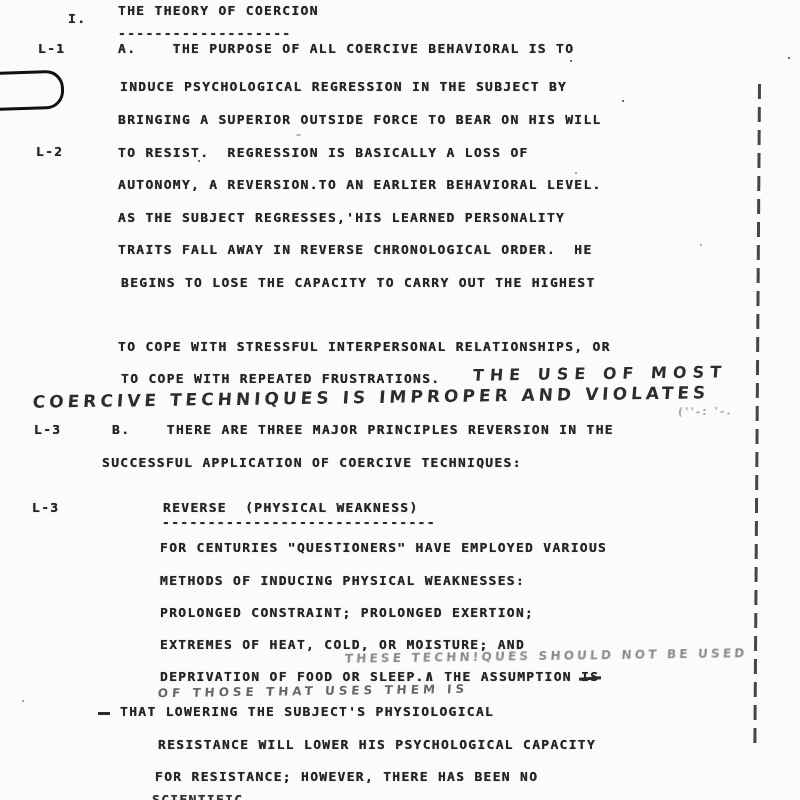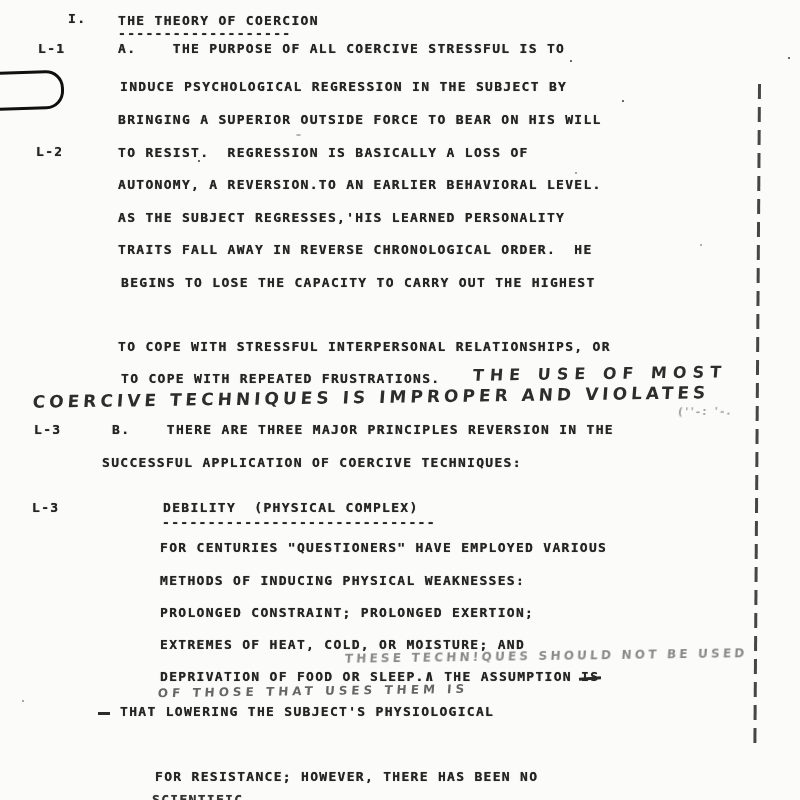--- a/index.html
+++ b/index.html
@@ -45,62 +45,63 @@
 </head>
 <body>
 
 <div class="page">
 
   <div class="capsule"></div>
 
   <div class="vdash"></div>
 
   <div class="t" style="left:68px;top:12px">I.</div>
-  <div class="t" style="left:118px;top:14px">THE THEORY OF COERCION</div>
+  <div class="t" style="left:118px;top:4px">THE THEORY OF COERCION</div>
   <div class="t" style="left:118px;top:27px">-------------------</div>
 
   <div class="t" style="left:38px;top:42px">L-1</div>
   <div class="t" style="left:36px;top:145px">L-2</div>
   <div class="t" style="left:34px;top:423px">L-3</div>
   <div class="t" style="left:32px;top:501px">L-3</div>
 
-  <div class="t" style="left:118px;top:42px">A.    THE PURPOSE OF ALL COERCIVE STRESSFUL IS TO</div>
+  <div class="t" style="left:118px;top:42px">A.    THE PURPOSE OF ALL COERCIVE BEHAVIORAL IS TO</div>
   <div class="t" style="left:120px;top:80px">INDUCE PSYCHOLOGICAL REGRESSION IN THE SUBJECT BY</div>
   <div class="t" style="left:118px;top:113px">BRINGING A SUPERIOR OUTSIDE FORCE TO BEAR ON HIS WILL</div>
   <div class="t" style="left:118px;top:146px">TO RESIST.  REGRESSION IS BASICALLY A LOSS OF</div>
   <div class="t" style="left:118px;top:178px">AUTONOMY, A REVERSION.TO AN EARLIER BEHAVIORAL LEVEL.</div>
   <div class="t" style="left:118px;top:211px">AS THE SUBJECT REGRESSES,'HIS LEARNED PERSONALITY</div>
   <div class="t" style="left:118px;top:243px">TRAITS FALL AWAY IN REVERSE CHRONOLOGICAL ORDER.  HE</div>
   <div class="t" style="left:121px;top:276px">BEGINS TO LOSE THE CAPACITY TO CARRY OUT THE HIGHEST</div>
   <div class="t" style="left:118px;top:340px">TO COPE WITH STRESSFUL INTERPERSONAL RELATIONSHIPS, OR</div>
   <div class="t" style="left:121px;top:372px">TO COPE WITH REPEATED FRUSTRATIONS.</div>
 
   <div class="hand h-big" style="left:473px;top:366px">THE USE OF MOST</div>
   <div class="hand h-mid" style="left:33px;top:389px">COERCIVE TECHNIQUES IS IMPROPER AND VIOLATES</div>
   <div class="hand vfaint" style="left:678px;top:406px">(''-: '-.</div>
 
   <div class="t" style="left:112px;top:423px">B.    THERE ARE THREE MAJOR PRINCIPLES REVERSION IN THE</div>
   <div class="t" style="left:102px;top:456px">SUCCESSFUL APPLICATION OF COERCIVE TECHNIQUES:</div>
 
-  <div class="t" style="left:163px;top:501px">DEBILITY  (PHYSICAL COMPLEX)</div>
+  <div class="t" style="left:163px;top:501px">REVERSE  (PHYSICAL WEAKNESS)</div>
   <div class="t" style="left:162px;top:516px">------------------------------</div>
   <div class="t" style="left:160px;top:541px">FOR CENTURIES "QUESTIONERS" HAVE EMPLOYED VARIOUS</div>
   <div class="t" style="left:160px;top:574px">METHODS OF INDUCING PHYSICAL WEAKNESSES:</div>
   <div class="t" style="left:160px;top:606px">PROLONGED CONSTRAINT; PROLONGED EXERTION;</div>
   <div class="t" style="left:160px;top:638px">EXTREMES OF HEAT, COLD, OR MOISTURE; AND</div>
 
   <div class="hand h-sm faint" style="left:345px;top:650px">THESE TECHN!QUES SHOULD NOT BE USED</div>
 
   <div class="t" style="left:160px;top:669px"><span>DEPRIVATION OF FOOD OR SLEEP.</span><span class="caret-ch">∧</span><span> THE ASSUMPTION </span><span class="struck">IS</span></div>
 
   <div class="hand h-sm" style="left:158px;top:685px;opacity:.72;letter-spacing:4px">OF THOSE THAT USES THEM IS</div>
 
   <div class="margin-dash" style="left:98px;top:712px;width:12px"></div>
 
   <div class="t" style="left:120px;top:705px">THAT LOWERING THE SUBJECT'S PHYSIOLOGICAL</div>
+  <div class="t" style="left:158px;top:738px">RESISTANCE WILL LOWER HIS PSYCHOLOGICAL CAPACITY</div>
   <div class="t" style="left:155px;top:770px">FOR RESISTANCE; HOWEVER, THERE HAS BEEN NO</div>
   <div class="t soft" style="left:152px;top:793px">SCIENTIFIC</div>
 
   <div class="speck" style="left:570px;top:60px;width:2px;height:2px"></div>
   <div class="speck" style="left:622px;top:100px;width:2px;height:2px"></div>
   <div class="speck" style="left:788px;top:57px;width:2px;height:2px"></div>
   <div class="speck" style="left:296px;top:134px;width:5px;height:2px;opacity:.4"></div>
   <div class="speck" style="left:198px;top:160px;width:2px;height:2px"></div>
   <div class="speck" style="left:575px;top:172px;width:2px;height:2px;opacity:.6"></div>
   <div class="speck" style="left:700px;top:244px;width:2px;height:2px;opacity:.5"></div>

